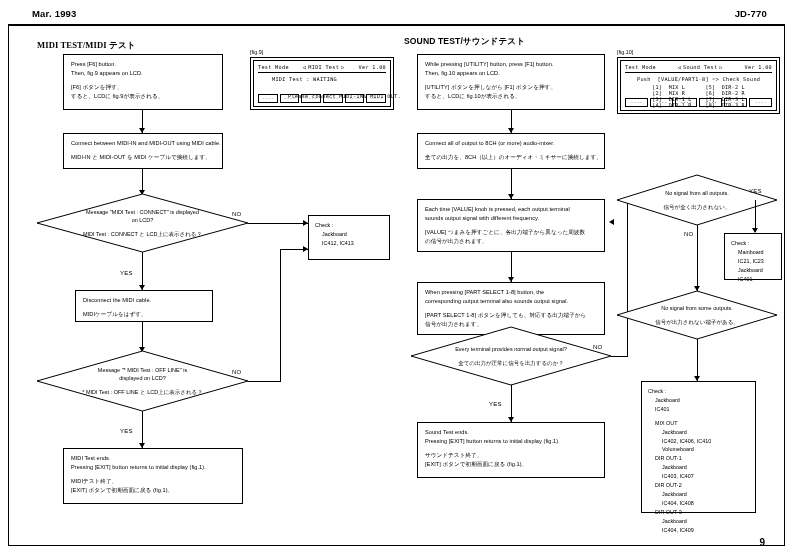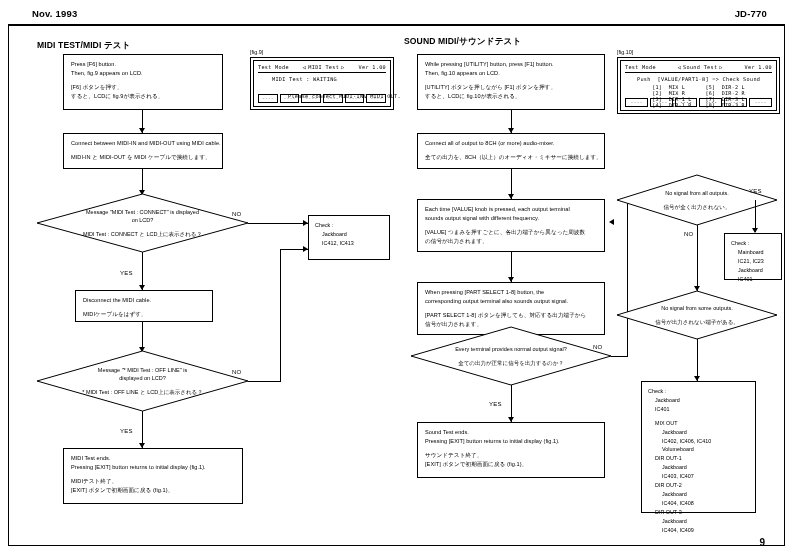--- a/index.html
+++ b/index.html
@@ -76,30 +76,30 @@
     font-family:"DejaVu Sans Mono","Liberation Mono",monospace;line-height:7px;height:7px;}
   .lcd-chan{display:flex;justify-content:center;gap:14px;
     font-family:"DejaVu Sans Mono","Liberation Mono",monospace;font-size:5.1px;letter-spacing:.2px;white-space:pre;}
   .lcd-chan div{text-align:left;}
 </style>
 </head>
 <body>
 
 <div class="page">
 
-  <div class="hdr-date">Nov. 1993</div>
+  <div class="hdr-date">Mar. 1993</div>
   <div class="hdr-model">JD-770</div>
   <div class="hdr-rule"></div>
   <div class="frame-l"></div>
   <div class="frame-r"></div>
   <div class="frame-b"></div>
   <div class="page-num">9</div>
 
-  <div class="sect-title" style="left:37px;top:40px;">MIDI TEST/MIDI テスト</div>
-  <div class="sect-title" style="left:404px;top:36px;">SOUND MIDI/サウンドテスト</div>
+  <div class="sect-title" style="left:37px;top:40px;font-family:Liberation Serif, serif;">MIDI TEST/MIDI テスト</div>
+  <div class="sect-title" style="left:404px;top:36px;">SOUND TEST/サウンドテスト</div>
 
   <div class="box" style="left:63px;top:54px;width:160px;height:56px;">
     <div class="ln">Press  [F6]  button.</div>
     <div class="ln">Then, fig.9 appears on LCD.</div>
     <div class="sp"></div>
     <div class="ln">[F6] ボタンを押す。</div>
     <div class="ln">すると、LCDに fig.9が表示される。</div>
   </div>
   <div class="ln-v" style="left:142px;top:110px;height:23px;"></div>
   <div class="arw-d" style="left:139px;top:128px;"></div>

